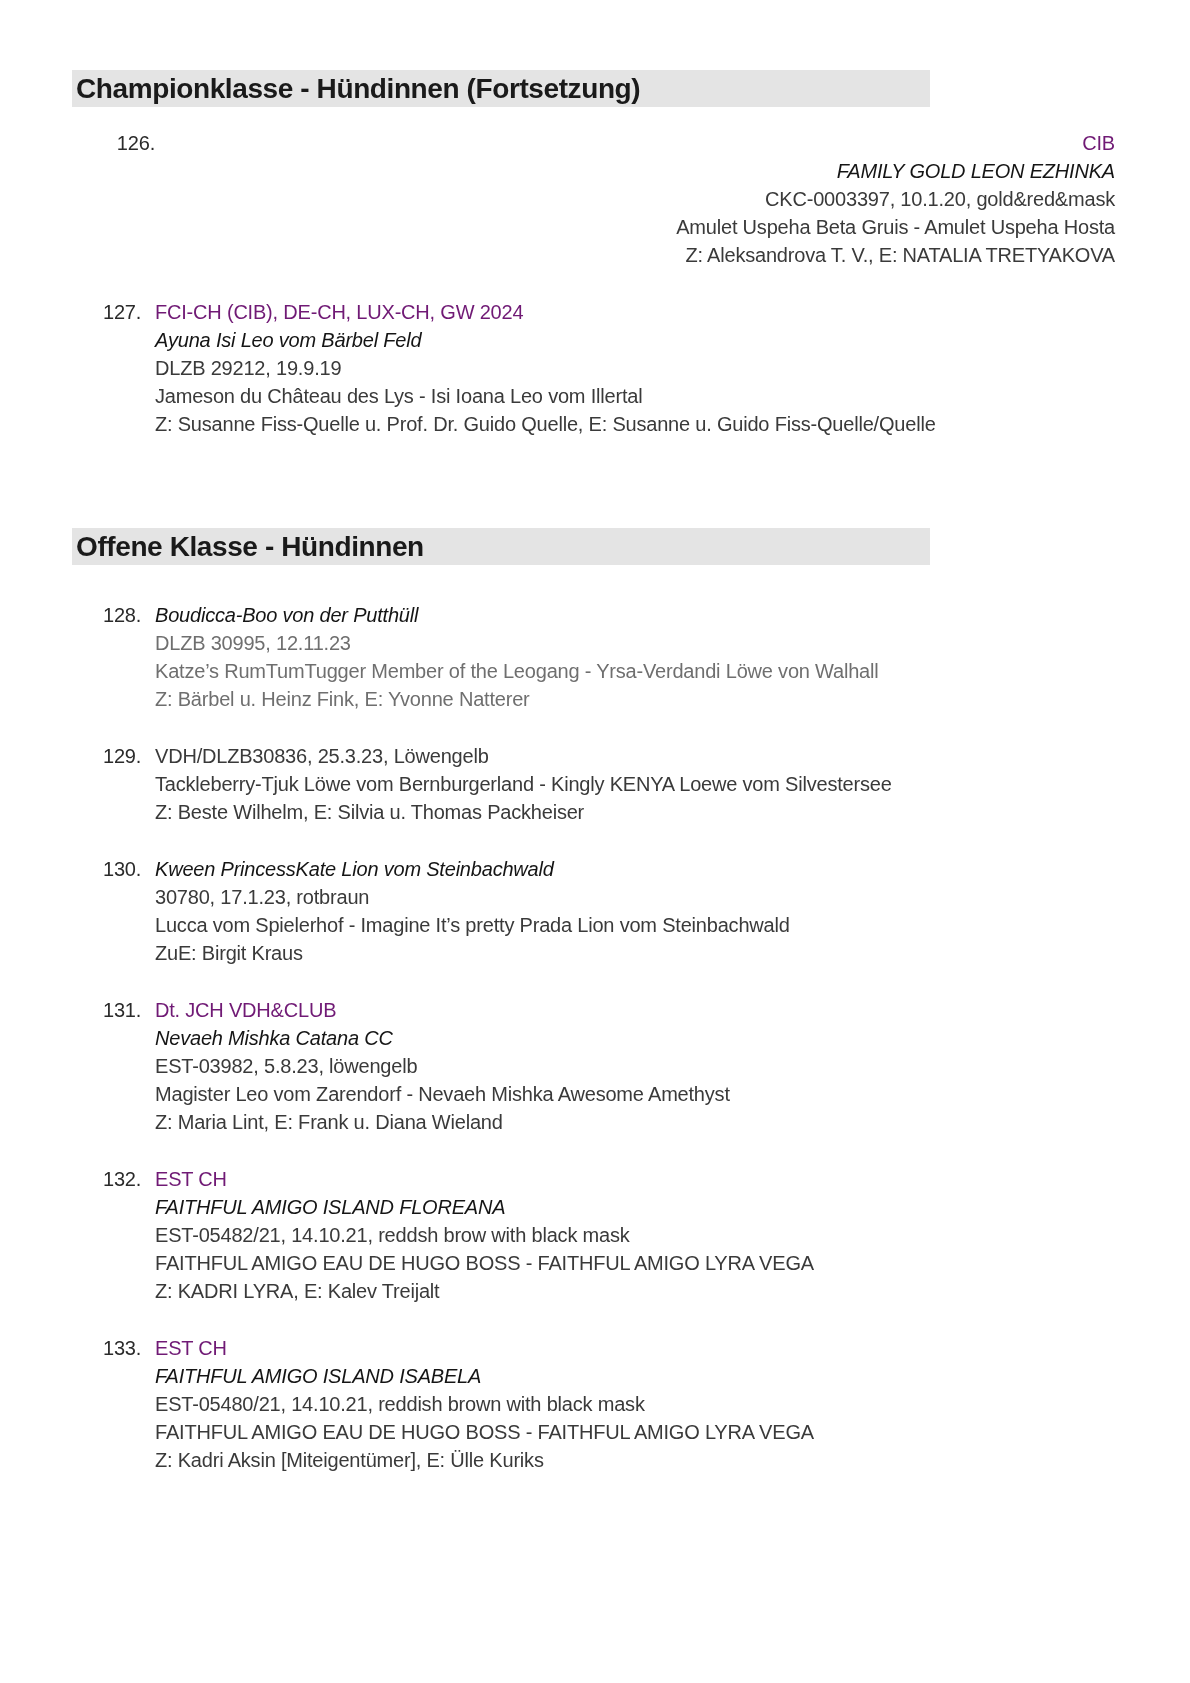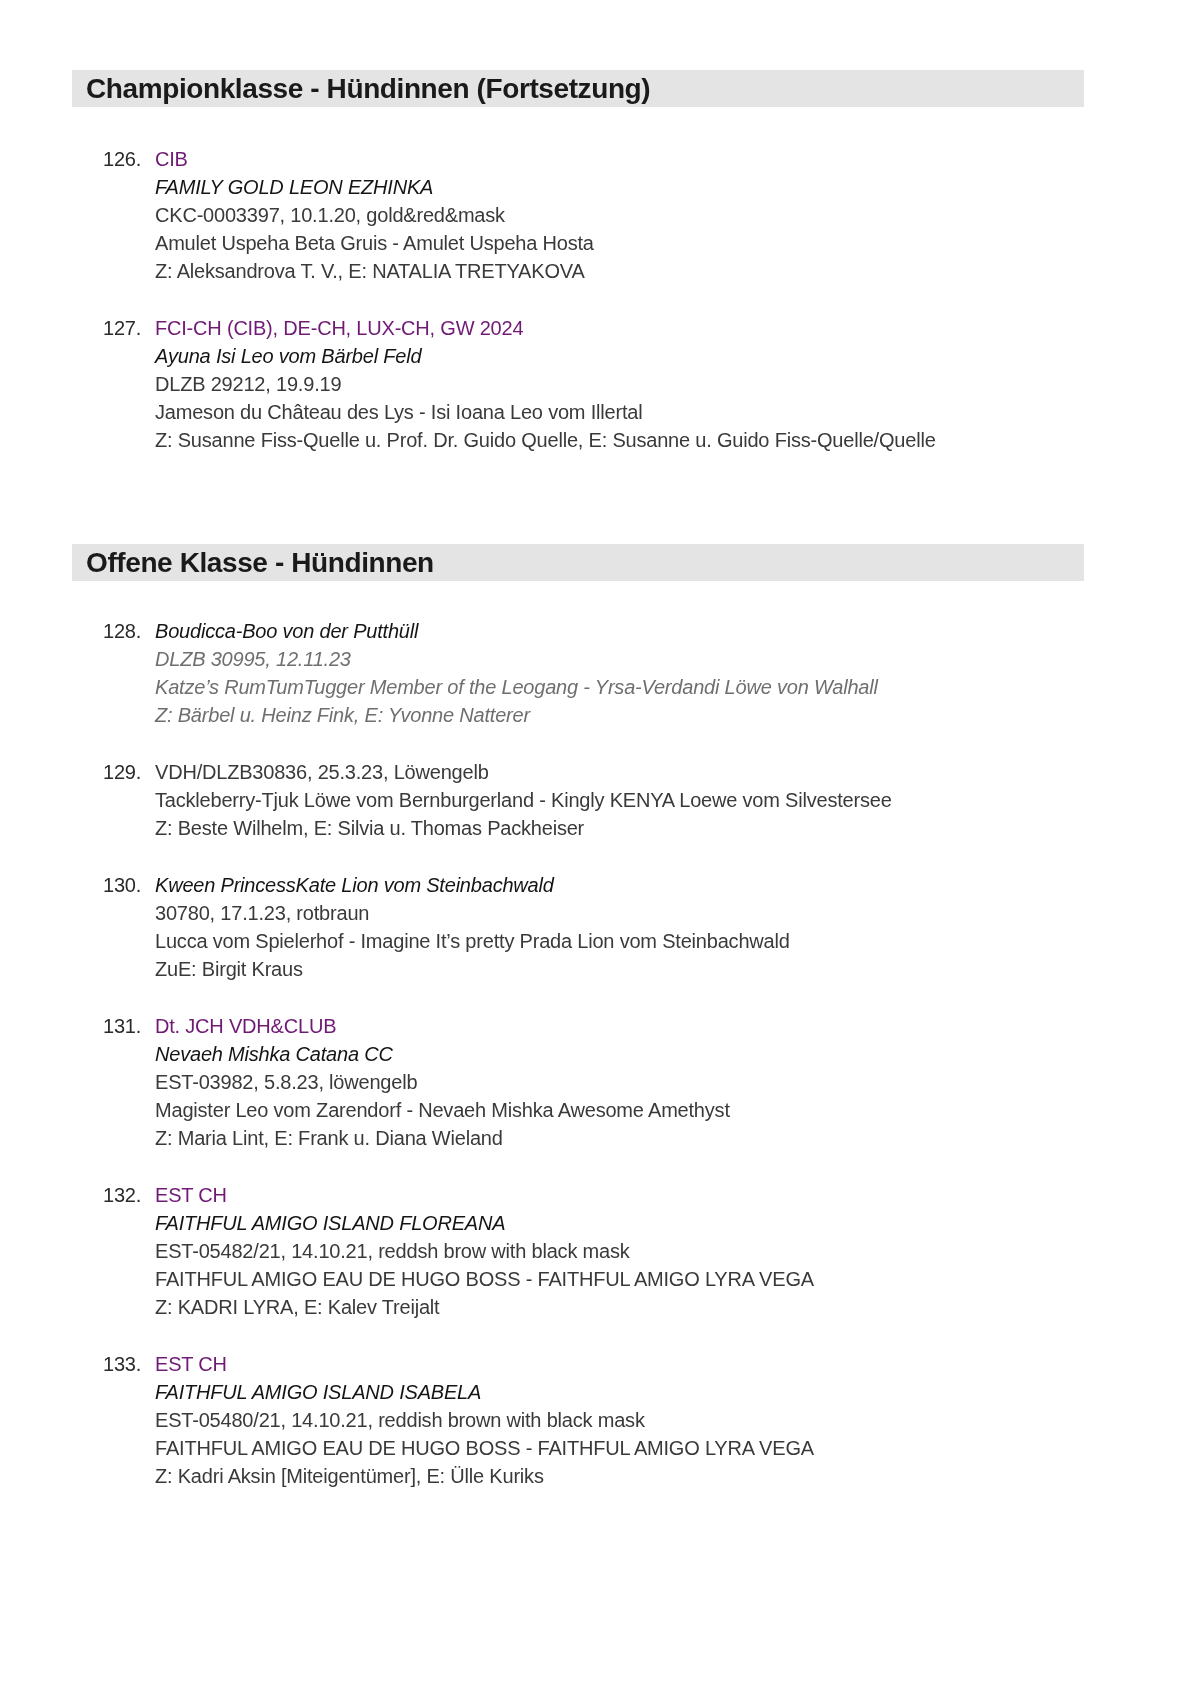--- a/index.html
+++ b/index.html
@@ -6,63 +6,63 @@
   .page {
     position: relative;
     width: 1190px;
     height: 1683px;
     background: #ffffff;
     font-family: "Liberation Sans", sans-serif;
     overflow: hidden;
   }
   .band {
     margin-left: 72px;
-    width: 1012px;
+    width: 858px;
     height: 37px;
     background: #e4e4e4;
     box-sizing: border-box;
     display: flex;
     align-items: center;
-    padding-left: 14px;
+    padding-left: 4px;
   }
   .band .band-label {
     font-size: 28px;
     font-weight: 700;
     color: #1a1a1a;
     letter-spacing: -0.4px;
     white-space: nowrap;
   }
   .band-1 { margin-top: 70px; }
   .band-2 { margin-top: 90px; }
   .entry {
     display: flex;
     margin-left: 103px;
     margin-top: 29px;
     font-size: 20px;
     line-height: 28px;
     letter-spacing: -0.2px;
   }
-  .entry.first-1 { margin-top: 38px; }
+  .entry.first-1 { margin-top: 22px; text-align: right; }
   .entry.first-2 { margin-top: 36px; }
   .entry .num {
     width: 52px;
     flex: 0 0 52px;
     color: #2b2b2b;
     white-space: nowrap;
   }
   .entry .body { width: 960px; }
   .entry .titles { color: #701a75; white-space: nowrap; }
   .entry .name {
     color: #151515;
     font-weight: 400;
     font-style: italic;
     white-space: nowrap;
   }
   .entry .detail { color: #3a3a3a; white-space: nowrap; }
-  .entry.muted .detail { color: #6f6f6f; font-style: italic; }
+  .entry.muted .detail { color: #6f6f6f; }
 </style>
 </head>
 <body>
 
 <div class="page">
 
   <div class="band band-1">
     <span class="band-label">Championklasse - Hündinnen (Fortsetzung)</span>
   </div>
 

